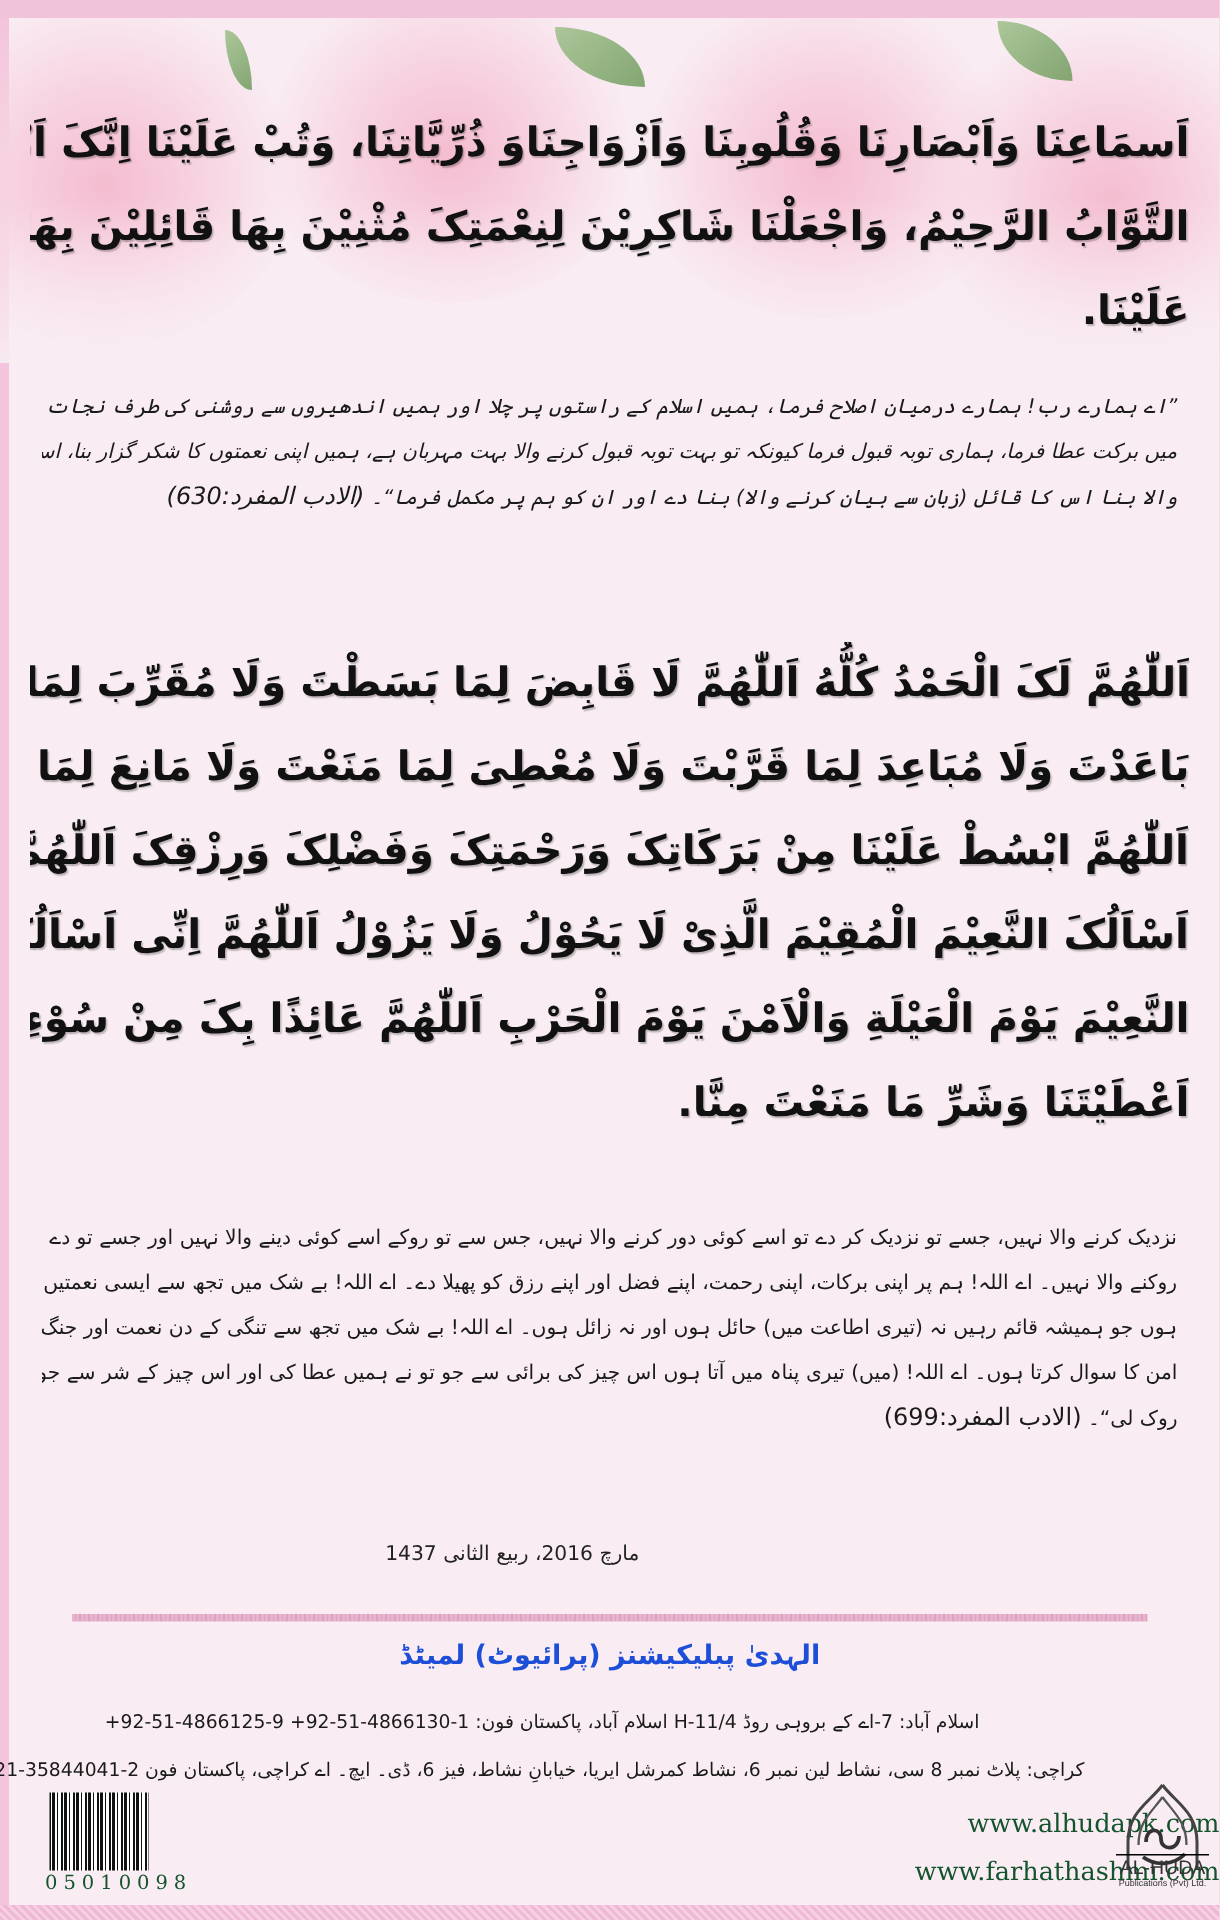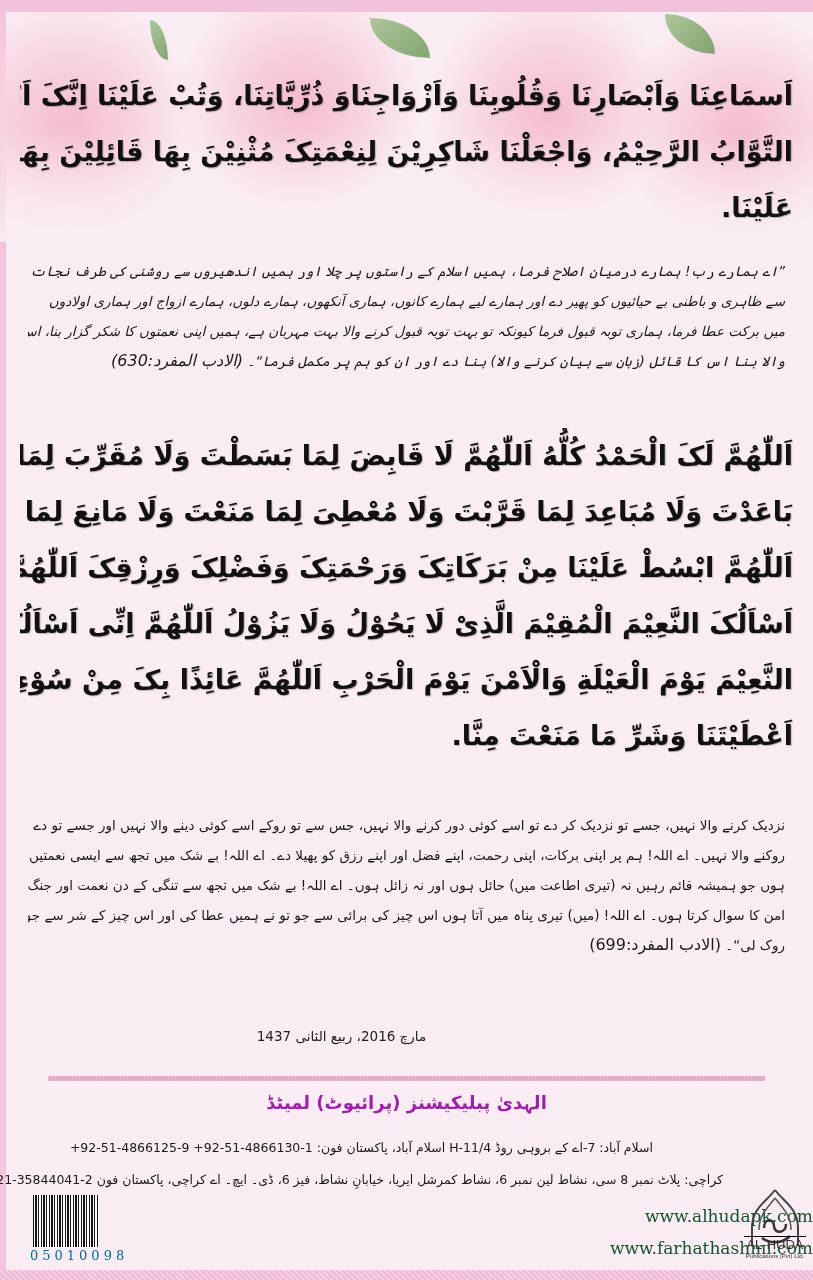--- a/index.html
+++ b/index.html
@@ -57,36 +57,36 @@
   .date {
     position: absolute; left: 0; width: 683px; top: 1028px; text-align: center;
     direction: rtl; font-size: 13.5px; color: #222;
   }
   .divider {
     position: absolute; left: 48px; width: 717px; top: 1076px; height: 5px;
     background: repeating-linear-gradient(90deg, #e7b3cd 0 2px, #dba3c0 2px 3px);
   }
   .publisher {
     position: absolute; left: 0; width: 813px; top: 1092px; text-align: center;
-    direction: rtl; font-size: 18px; font-weight: bold; color: #a21caf;
+    direction: rtl; font-size: 18px; font-weight: bold; color: #1d4ed8;
   }
   .addr {
     position: absolute; direction: rtl; font-size: 12.5px; color: #1a1a1a; white-space: nowrap;
   }
   .web {
     position: absolute; left: 0; width: 813px; text-align: right;
     font-family: "DejaVu Serif", serif; font-size: 17px; color: #14532d;
   }
   .barcode {
     position: absolute; left: 33px; top: 1195px; width: 66px; height: 52px;
     background: repeating-linear-gradient(90deg, #111 0 1px, #fff 1px 2px, #111 2px 4px, #fff 4px 5px, #111 5px 6px, #fff 6px 8px);
   }
   .barcode-num {
     position: absolute; left: 30px; top: 1248px; width: 110px;
-    font-family: "DejaVu Serif", serif; font-size: 13px; letter-spacing: 4px; color: #0369a1;
+    font-family: "DejaVu Serif", serif; font-size: 13px; letter-spacing: 4px; color: #14532d;
   }
   .logo {
     position: absolute; left: 744px; top: 1178px; width: 62px; height: 80px;
   }
   .logo-text {
     position: absolute; left: 744px; top: 1236px; width: 62px; text-align: center;
     font-family: "Liberation Sans", sans-serif; font-size: 13px; color: #333;
     border-top: 1px solid #000000;
   }
   .logo-sub {
@@ -112,21 +112,20 @@
 </div>
 
 <div class="arabic" style="top:68px;">
   <span class="line">اَسمَاعِنَا وَاَبْصَارِنَا وَقُلُوبِنَا وَاَزْوَاجِنَاوَ ذُرِّیَّاتِنَا، وَتُبْ عَلَیْنَا اِنَّکَ اَنْتَ</span>
   <span class="line">التَّوَّابُ الرَّحِیْمُ، وَاجْعَلْنَا شَاکِرِیْنَ لِنِعْمَتِکَ مُثْنِیْنَ بِهَا قَائِلِیْنَ بِهَاوَاَتِمْهَا</span>
   <span class="line">عَلَیْنَا.</span>
 </div>
 
 <div class="urdu" style="top:256px;font-style:italic;">
   <span class="line">”اے ہمارے رب! ہمارے درمیان اصلاح فرما، ہمیں اسلام کے راستوں پر چلا اور ہمیں اندھیروں سے روشنی کی طرف نجات دے دے۔ ہم</span>
-  <span class="line">سے ظاہری و باطنی بے حیائیوں کو پھیر دے اور ہمارے لیے ہمارے کانوں، ہماری آنکھوں، ہمارے دلوں، ہمارے ازواج اور ہماری اولادوں</span>
   <span class="line">میں برکت عطا فرما، ہماری توبہ قبول فرما کیونکہ تو بہت توبہ قبول کرنے والا بہت مہربان ہے، ہمیں اپنی نعمتوں کا شکر گزار بنا، اس کی تعریف کرنے</span>
   <span class="line">
     <span>والا بنا اس کا قائل (زبان سے بیان کرنے والا) بنا دے اور ان کو ہم پر مکمل فرما“۔</span>
     <span class="ref">(الادب المفرد:630)</span>
   </span>
 </div>
 
 <div class="arabic" style="top:428px;">
   <span class="line">
     <span>اَللّٰهُمَّ لَکَ الْحَمْدُ کُلُّهُ اَللّٰهُمَّ لَا قَابِضَ لِمَا بَسَطْتَ وَلَا مُقَرِّبَ لِمَا</span>

